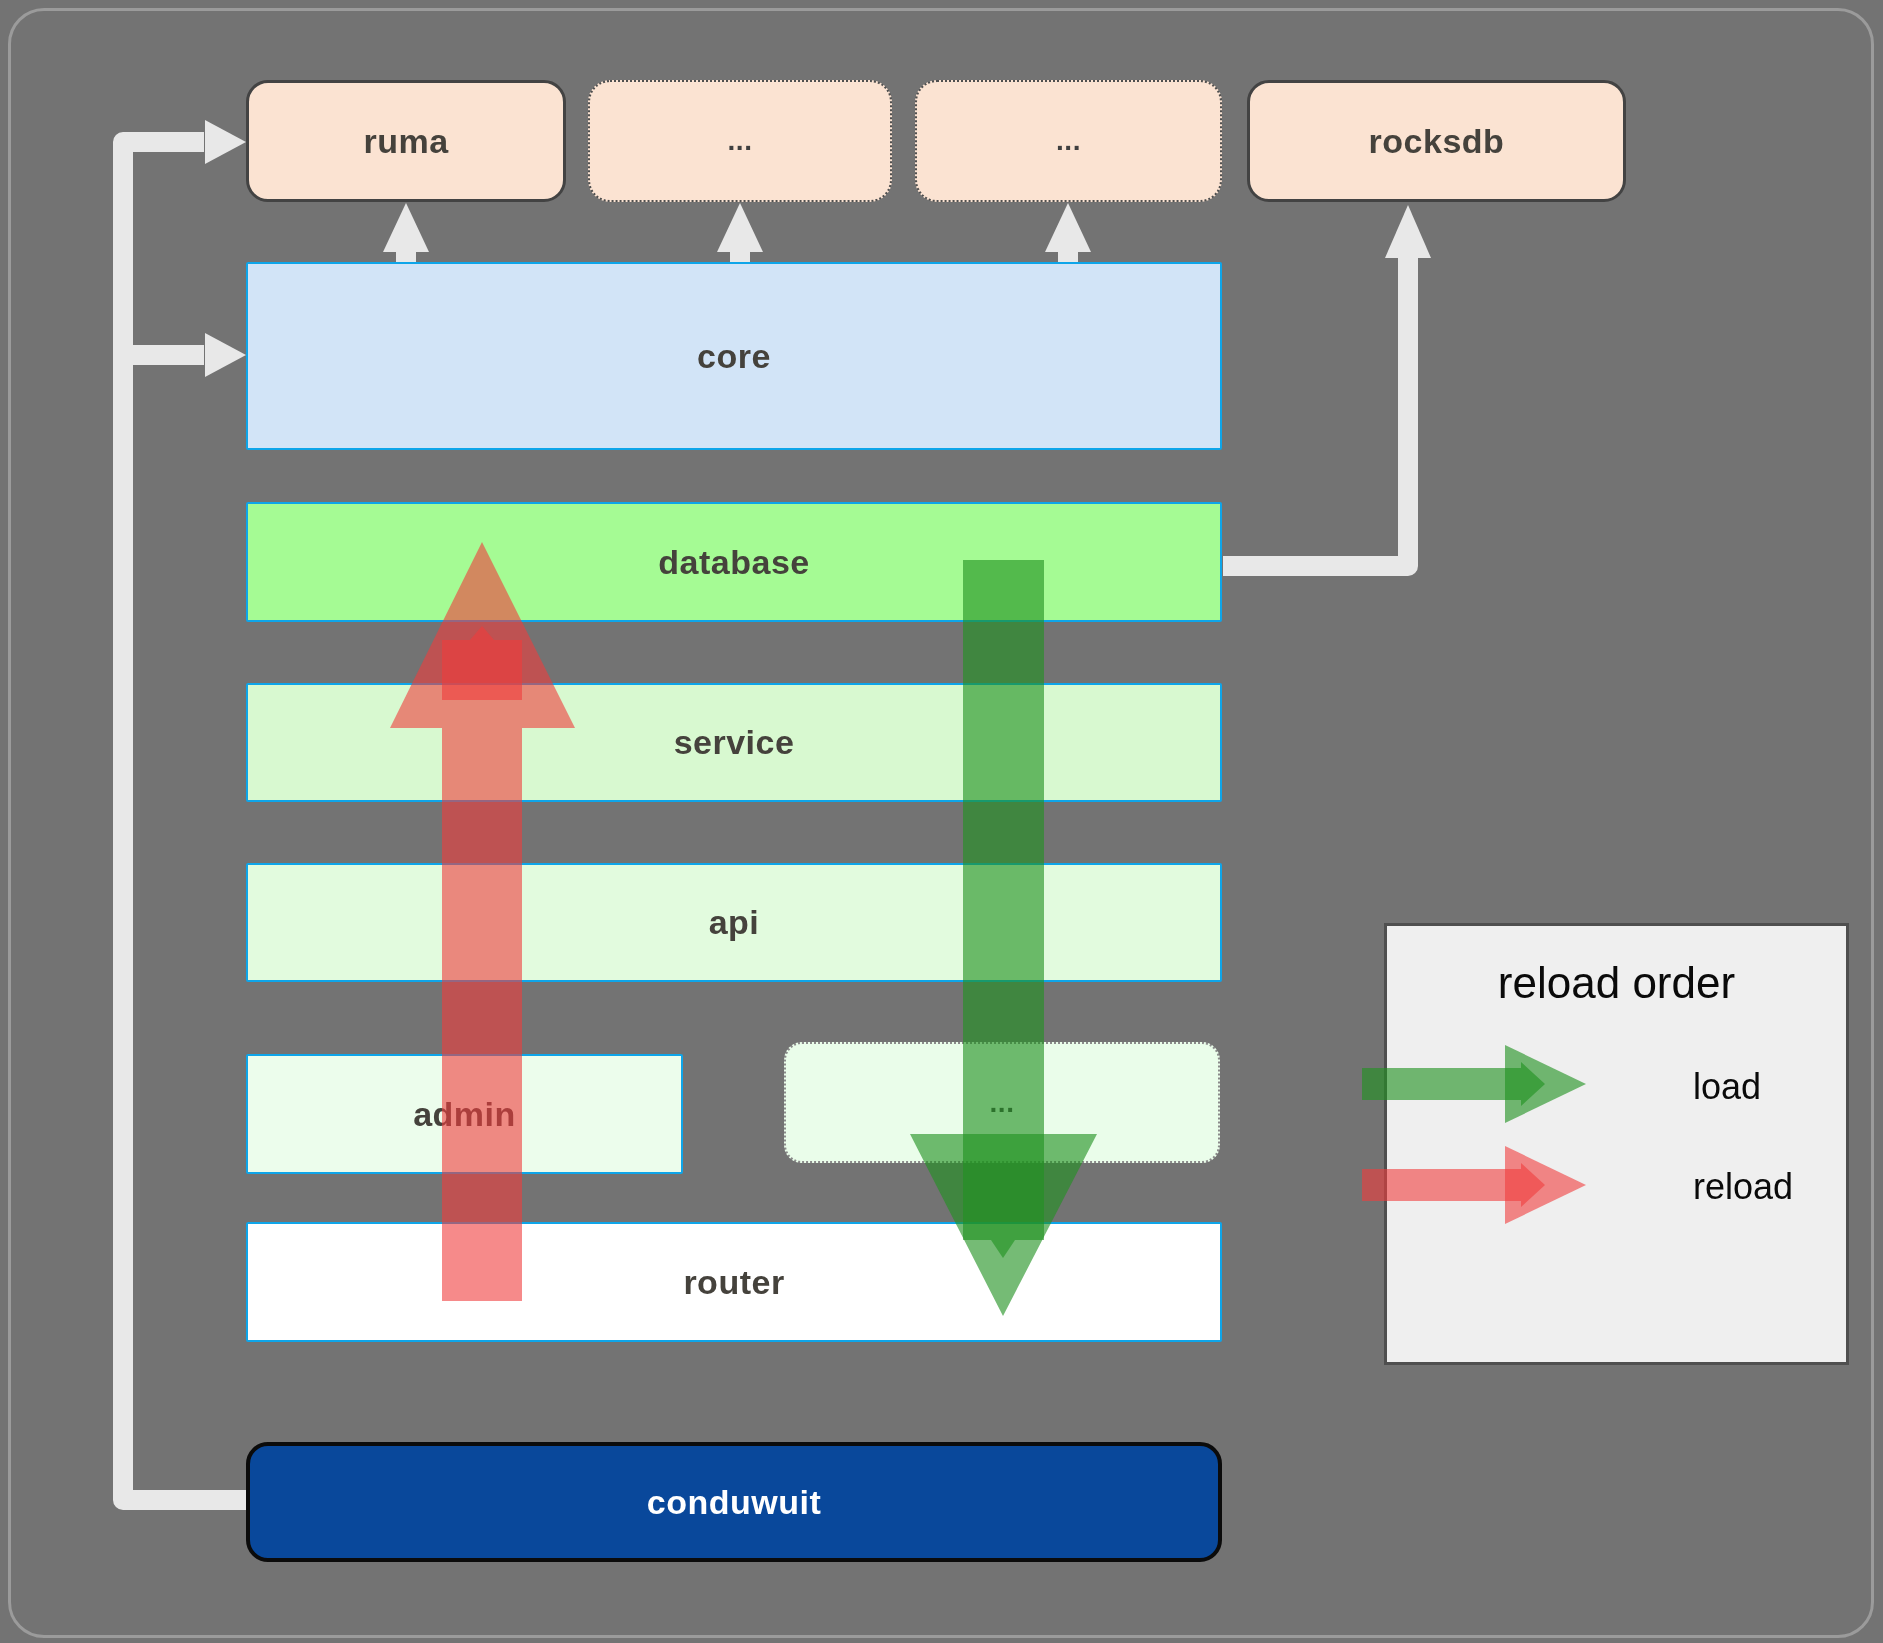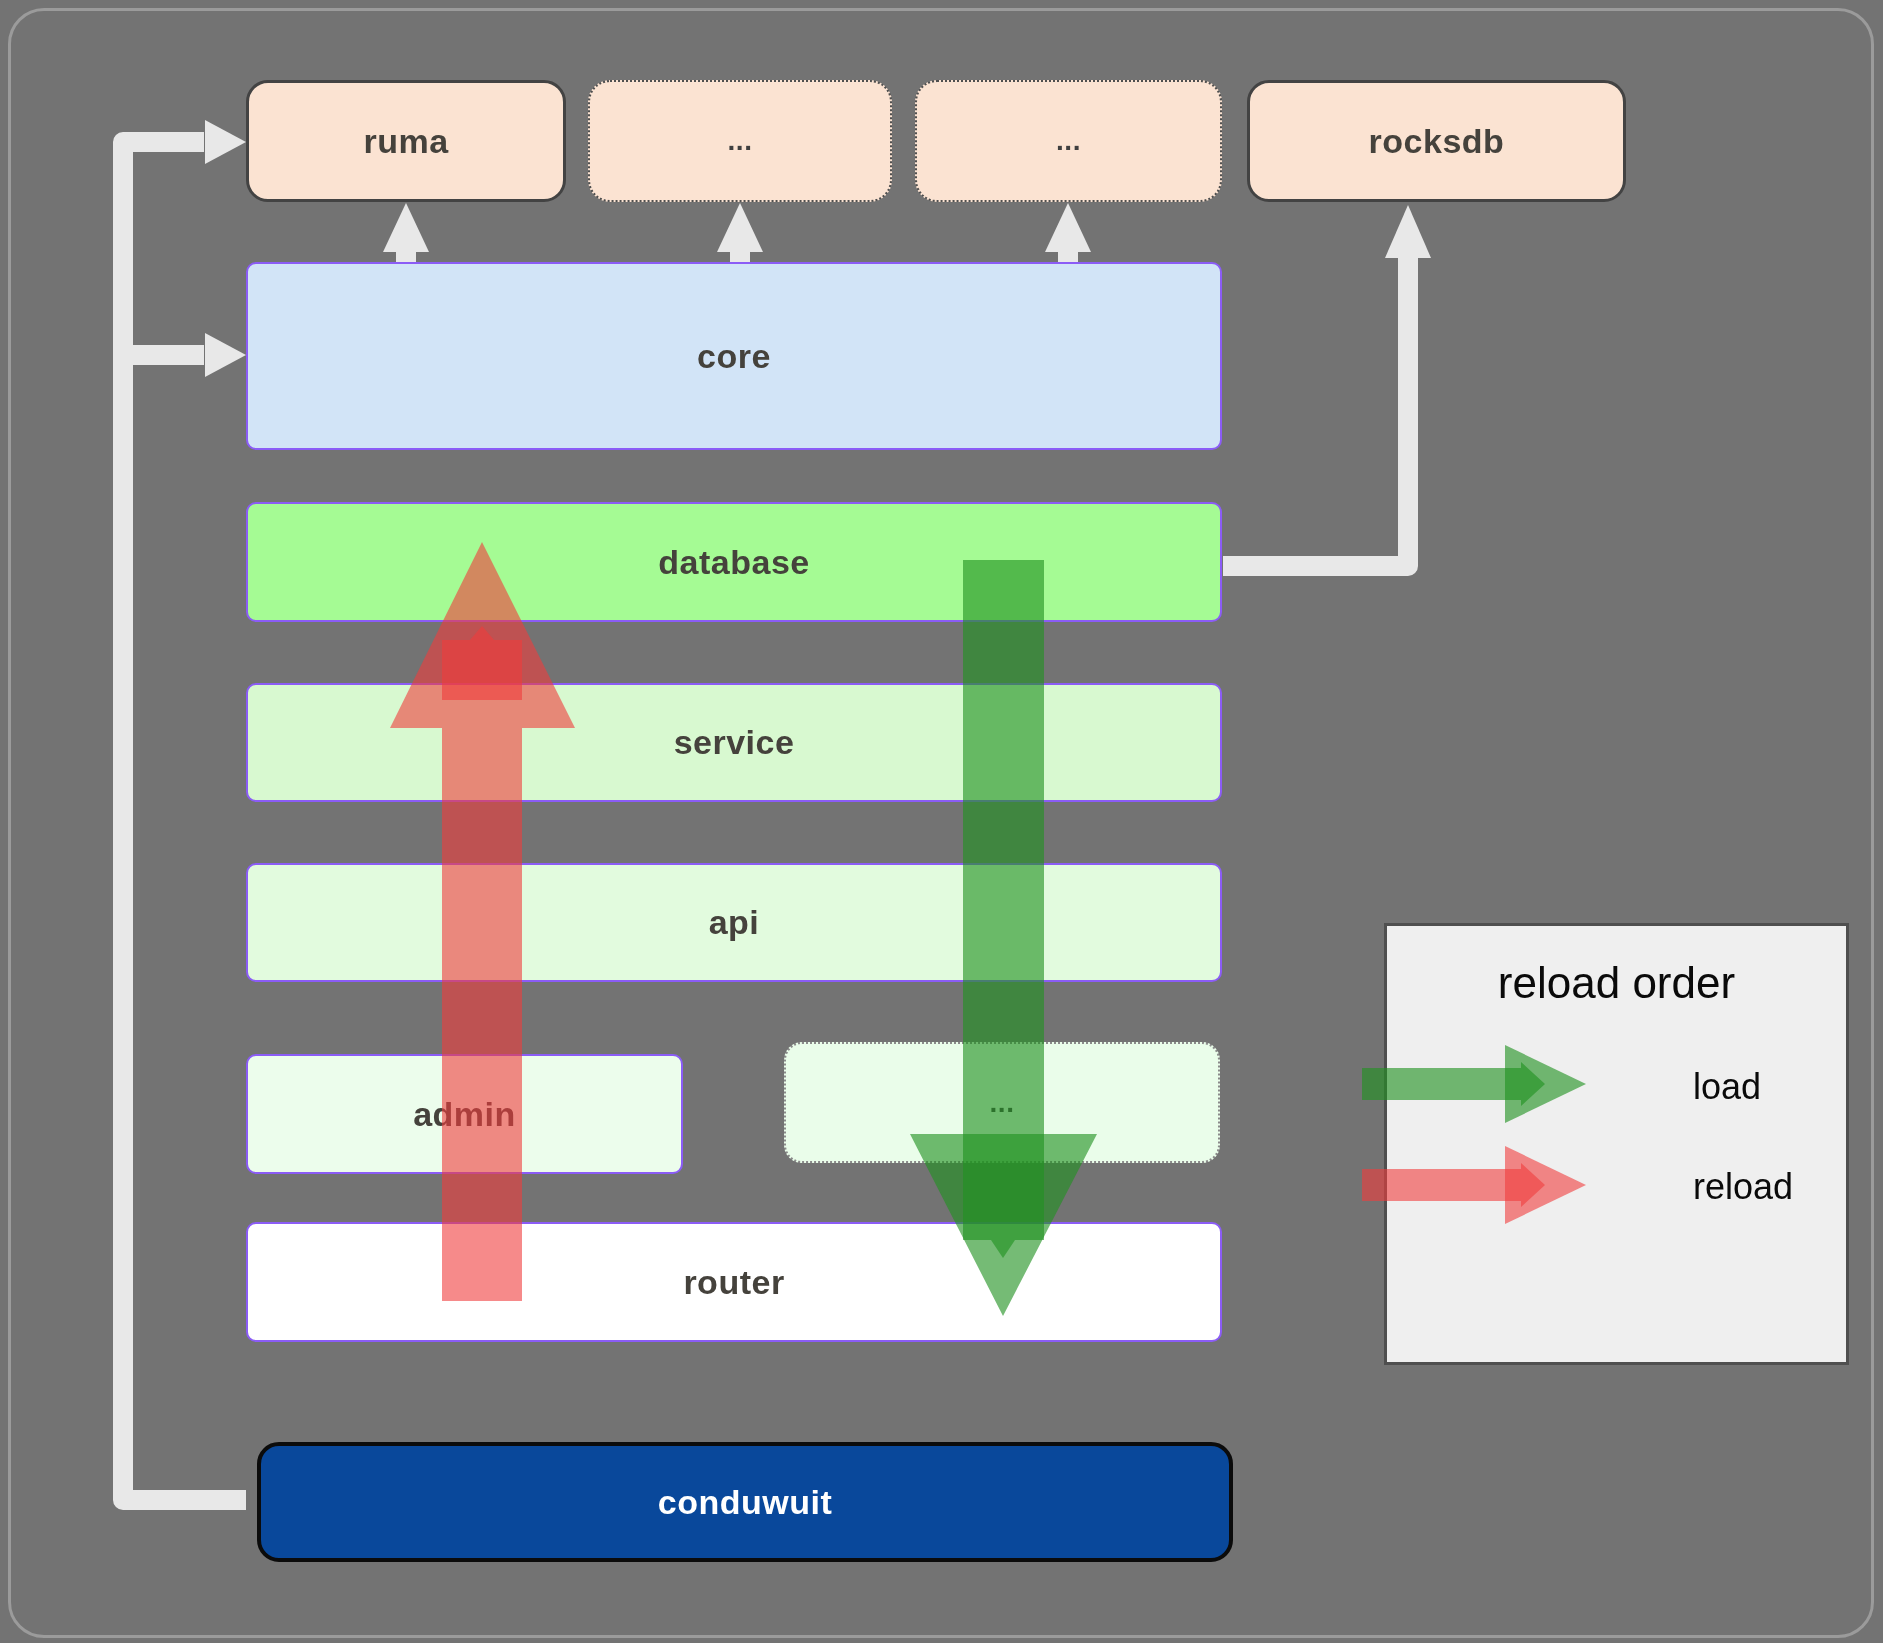--- a/index.html
+++ b/index.html
@@ -16,21 +16,21 @@
   #connector-layer{z-index:1;}
   #arrow-layer{z-index:3;pointer-events:none;}
 
   .node{
     position:absolute;display:flex;align-items:center;justify-content:center;
     box-sizing:border-box;color:#45423c;font-size:34px;font-weight:600;z-index:2;
     letter-spacing:0.5px;
   }
   .node.solid-dark{border:3px solid #434343;border-radius:22px;background:var(--peach-fill);}
   .node.dotted-peach{border:2px dotted #4f4f4f;border-radius:22px;background:var(--peach-fill);}
-  .node.mid{border:2px solid #8b5cf6;border-radius:10px;}
+  .node.mid{border:2px solid #0ea5e9;border-radius:2px;}
   .node.dotted-green{border:2px dotted #8a8a8a;border-radius:18px;background:var(--pale-green-2);}
   .dots{font-weight:700;font-size:28px;color:#3f3f3f;}
   #node-core{background:var(--blue-fill);}
   #node-database{background:var(--bright-green-fill);}
   #node-service{background:var(--green-fill-2);}
   #node-api{background:var(--green-fill-3);}
   #node-admin{background:var(--pale-green-1);margin-top:12px;}
   #node-router{background:#ffffff;}
   #node-conduwuit{
     background:var(--navy-fill);border:4px solid #0b0b0b;border-radius:22px;
@@ -41,21 +41,21 @@
   #node-dots1  {left:588px;top:80px;width:304px;height:122px;}
   #node-dots2  {left:915px;top:80px;width:307px;height:122px;}
   #node-rocksdb{left:1247px;top:80px;width:379px;height:122px;}
   #node-core   {left:246px;top:262px;width:976px;height:188px;}
   #node-database{left:246px;top:502px;width:976px;height:120px;}
   #node-service{left:246px;top:683px;width:976px;height:119px;}
   #node-api    {left:246px;top:863px;width:976px;height:119px;}
   #node-admin  {left:246px;top:1042px;width:437px;height:120px;}
   #node-admin-dots{left:784px;top:1042px;width:436px;height:121px;}
   #node-router {left:246px;top:1222px;width:976px;height:120px;}
-  #node-conduwuit{left:246px;top:1442px;width:976px;height:120px;margin-left:11px;}
+  #node-conduwuit{left:246px;top:1442px;width:976px;height:120px;}
 
   #legend{
     position:absolute;left:1384px;top:923px;width:465px;height:442px;z-index:2;
     background:var(--legend-bg);border:3px solid #4f4f4f;box-sizing:border-box;
   }
   #legend .legend-title{
     position:absolute;left:0;top:32px;width:100%;text-align:center;
     font-size:44px;color:#0a0a0a;font-weight:400;
   }
   .legend-label{

